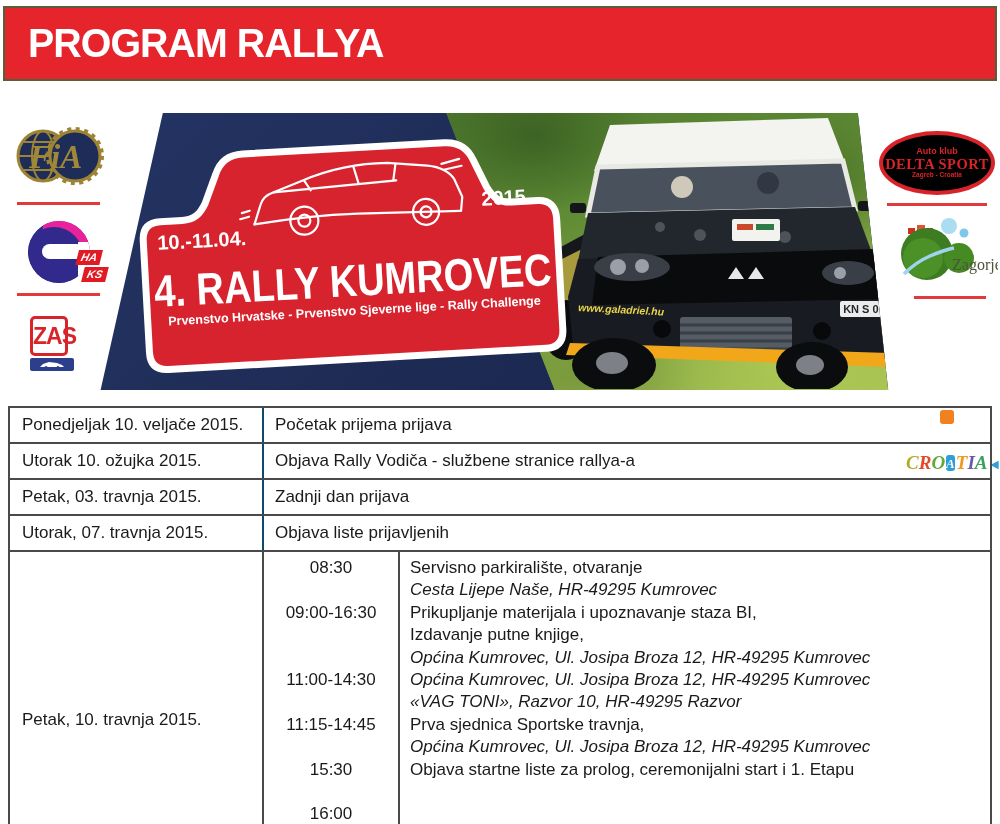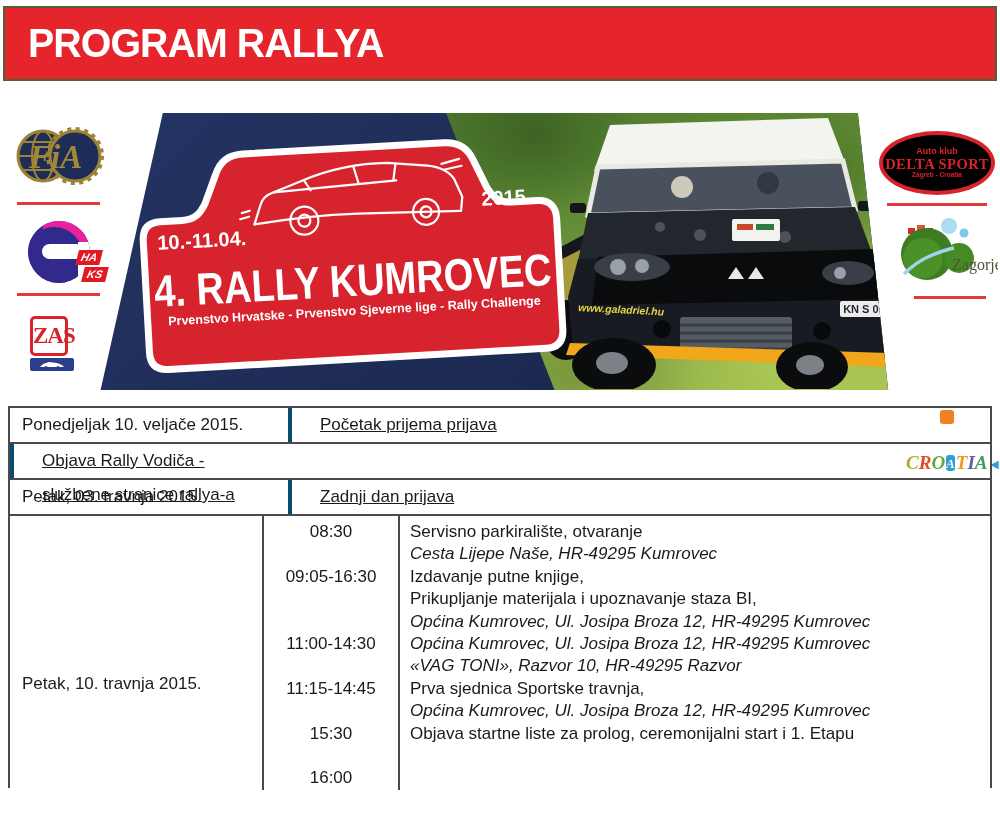--- a/index.html
+++ b/index.html
@@ -46,21 +46,21 @@
   .sep{position:absolute;height:3px;background:#e23a3a;}
   .delta{
     position:absolute;left:879px;top:23px;width:108px;height:56px;
     border:4px solid #d8232a;border-radius:50%;background:#000000;
     display:flex;flex-direction:column;align-items:center;justify-content:center;line-height:1.05;
   }
   .delta .l1{color:#d8232a;font-size:9px;font-weight:700;}
   .delta .l2{color:#d8232a;font-size:14.5px;font-weight:700;font-family:"Liberation Serif",serif;letter-spacing:.5px;}
   .delta .l3{color:#d8232a;font-size:6.5px;font-weight:700;}
   .zas{
-    position:absolute;left:30px;top:208px;width:38px;text-align:left;font-family:Liberation Serif, serif;
+    position:absolute;left:30px;top:208px;width:38px;text-align:left;
   }
   .zas .box{
     border:3px solid #d8232a;border-radius:5px;background:#fff;
     color:#d8232a;font-weight:900;font-size:23px;letter-spacing:-1px;line-height:34px;height:34px;
   }
   .zas .bar{
     margin:2px auto 0;width:44px;height:13px;background:#2b3f8c;border-radius:2px;
     display:flex;align-items:center;justify-content:center;
   }
   .croatia{
@@ -82,24 +82,24 @@
   .cr-t{color:#f0991c;} .cr-i{color:#6858a8;} .cr-a2{color:#3aa05a;}
   .cr-tail{color:#2f9fd8;font-size:14px;}
   .zagorje-text{fill:#4b5537;font-family:"Liberation Serif",serif;font-size:16px;}
   
   .table{
     position:absolute;left:8px;top:406px;width:980px;
     border:2px solid #4a4a4a;border-bottom:none;color:#1a1a1a;font-size:17px;
   }
   .trow{
     display:grid;grid-template-columns:252px 1fr;
-    border-bottom:2px solid #4a4a4a;height:34px;align-items:center;gap:26px;
+    border-bottom:2px solid #4a4a4a;height:34px;align-items:center;
   }
   .trow .c1{padding-left:12px;}
-  .trow .c2{border-left:4px solid #0c4a6e;padding-left:28px;height:34px;line-height:34px;text-decoration:underline;}
+  .trow .c2{border-left:2px solid #0c4a6e;padding-left:11px;height:34px;line-height:34px;}
   .bigrow{
     display:grid;grid-template-columns:252px 136px 1fr;height:272px;
   }
   .bigrow .c1{padding-left:12px;padding-top:158px;}
   .bigrow .c2{border-left:2px solid #4a4a4a;padding-top:5px;text-align:center;}
   .bigrow .c3{border-left:2px solid #4a4a4a;padding-top:5px;padding-left:10px;}
   .ln{height:22.4px;line-height:22.4px;white-space:nowrap;}
   .it{font-style:italic;}
 </style>
 </head>
@@ -270,48 +270,53 @@
     <span class="cr-tail">◄</span>
   </div>
 </div>
 
 <div class="table">
   <div class="trow">
     <div class="c1">Ponedjeljak 10. veljače 2015.</div>
     <div class="c2">Početak prijema prijava</div>
   </div>
   <div class="trow">
+    <div class="c1">Utorak 10. ožujka 2015.</div>
     <div class="c2">Objava Rally Vodiča - službene stranice rallya-a</div>
   </div>
   <div class="trow">
     <div class="c1">Petak, 03. travnja 2015.</div>
     <div class="c2">Zadnji dan prijava</div>
+  </div>
+  <div class="trow">
+    <div class="c1">Utorak, 07. travnja 2015.</div>
+    <div class="c2">Objava liste prijavljenih</div>
   </div>
 
   <div class="bigrow">
     <div class="c1">Petak, 10. travnja 2015.</div>
     <div class="c2">
       <div class="ln">08:30</div>
       <div class="ln"></div>
-      <div class="ln">09:05-16:30</div>
+      <div class="ln">09:00-16:30</div>
       <div class="ln"></div>
       <div class="ln"></div>
       <div class="ln">11:00-14:30</div>
       <div class="ln"></div>
       <div class="ln">11:15-14:45</div>
       <div class="ln"></div>
       <div class="ln">15:30</div>
       <div class="ln"></div>
       <div class="ln">16:00</div>
     </div>
     <div class="c3">
       <div class="ln">Servisno parkiralište, otvaranje</div>
       <div class="ln it">Cesta Lijepe Naše, HR-49295 Kumrovec</div>
+      <div class="ln">Prikupljanje materijala i upoznavanje staza BI,</div>
       <div class="ln">Izdavanje putne knjige,</div>
-      <div class="ln">Prikupljanje materijala i upoznavanje staza BI,</div>
       <div class="ln it">Općina Kumrovec, Ul. Josipa Broza 12, HR-49295 Kumrovec</div>
       <div class="ln it">Općina Kumrovec, Ul. Josipa Broza 12, HR-49295 Kumrovec</div>
       <div class="ln it">«VAG TONI», Razvor 10, HR-49295 Razvor</div>
       <div class="ln">Prva sjednica Sportske travnja,</div>
       <div class="ln it">Općina Kumrovec, Ul. Josipa Broza 12, HR-49295 Kumrovec</div>
       <div class="ln">Objava startne liste za prolog, ceremonijalni start i 1. Etapu</div>
     </div>
   </div>
 </div>
 

